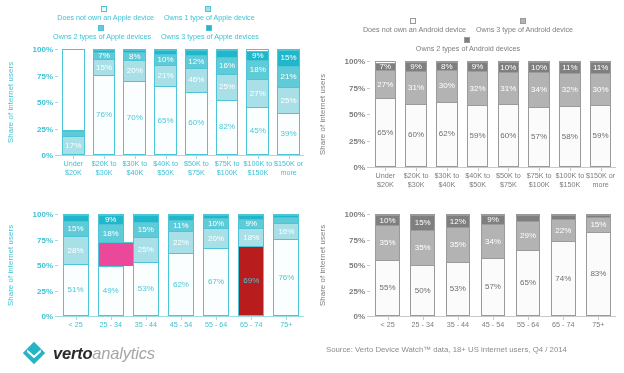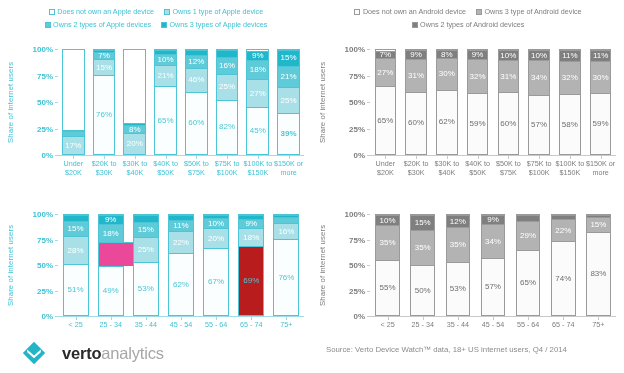--- a/index.html
+++ b/index.html
@@ -18,21 +18,21 @@
     position: relative;
     width: 624px;
     height: 373px;
     box-sizing: border-box;
   }
   .quadrant {
     position: absolute;
     box-sizing: border-box;
   }
   .q-tl { left: 0px;   top: 0px;   width: 312px; height: 190px; }
-  .q-tr { left: 312px; top: 0px;   width: 312px; height: 190px; }
+  .q-tr { left: 312px; top: 12px;   width: 312px; height: 190px; }
   .q-bl { left: 0px;   top: 186px; width: 312px; height: 150px; }
   .q-br { left: 312px; top: 186px; width: 312px; height: 150px; }
 
   
   .legend {
     position: absolute;
     left: 0;
     top: 6px;
     width: 312px;
     display: flex;
@@ -42,20 +42,21 @@
     gap: 2px 10px;
     padding: 0 8px;
     box-sizing: border-box;
   }
   .legend-item {
     display: flex;
     align-items: center;
     font-size: 7.2px;
     white-space: nowrap;
     line-height: 11px;
+    flex-direction: column;
   }
   .legend-swatch {
     width: 6px;
     height: 6px;
     margin-right: 2.5px;
     flex: 0 0 auto;
     box-sizing: border-box;
   }
   .legend-apple .legend-label { color: #3fc2d4; }
   .legend-android .legend-label { color: #7d7d7d; }
@@ -133,24 +134,25 @@
     top: 341px;
     display: flex;
     align-items: center;
   }
   .logo-diamond {
     width: 24px;
     height: 24px;
     flex: 0 0 auto;
   }
   .logo-text {
-    margin-left: 16px;
+    margin-left: 7px;
     font-size: 16.5px;
     letter-spacing: -0.2px;
     line-height: 1;
+    font-style: italic;
   }
   .logo-verto { color: #2b2b2b; font-weight: bold; }
   .logo-analytics { color: #a6a6a6; font-weight: normal; }
 
   .source-note {
     position: absolute;
     left: 326px;
     top: 345px;
     font-size: 7.8px;
     color: #8c8c8c;
@@ -206,20 +208,23 @@
           </div>
           <div class="seg" style="height: 15%; background: rgb(169, 224, 232); border-top: 1px solid rgb(76, 198, 214);">
             <span class="seg-label" style="color: rgb(255, 255, 255);">15%</span>
           </div>
           <div class="seg" style="height: 7%; background: rgb(95, 203, 216); border-top: 1px solid rgb(76, 198, 214);">
             <span class="seg-label" style="color: rgb(255, 255, 255);">7%</span>
           </div>
           <div class="seg" style="height: 2%; background: rgb(33, 183, 203); border-top: 1px solid rgb(76, 198, 214);"></div>
         </div>
         <div class="bar-col" style="left: 65.4975px; width: 22.755px; height: 100%; border: 1px solid rgb(76, 198, 214);">
+          <div class="seg" style="height: 70%; background: rgb(251, 254, 254); border-top: 1px solid rgb(76, 198, 214);">
+            <span class="seg-label" style="color: rgb(76, 198, 214);">70%</span>
+          </div>
           <div class="seg" style="height: 20%; background: rgb(169, 224, 232); border-top: 1px solid rgb(76, 198, 214);">
             <span class="seg-label" style="color: rgb(255, 255, 255);">20%</span>
           </div>
           <div class="seg" style="height: 8%; background: rgb(95, 203, 216); border-top: 1px solid rgb(76, 198, 214);">
             <span class="seg-label" style="color: rgb(255, 255, 255);">8%</span>
           </div>
           <div class="seg" style="height: 2%; background: rgb(33, 183, 203); border-top: 1px solid rgb(76, 198, 214);"></div>
         </div>
         <div class="bar-col" style="left: 96.2475px; width: 22.755px; height: 100%; border: 1px solid rgb(76, 198, 214);">
           <div class="seg" style="height: 65%; background: rgb(251, 254, 254); border-top: 1px solid rgb(76, 198, 214);">
@@ -266,21 +271,21 @@
           </div>
           <div class="seg" style="height: 18%; background: rgb(95, 203, 216); border-top: 1px solid rgb(76, 198, 214);">
             <span class="seg-label" style="color: rgb(255, 255, 255);">18%</span>
           </div>
           <div class="seg" style="height: 9%; background: rgb(33, 183, 203); border-top: 1px solid rgb(76, 198, 214);">
             <span class="seg-label" style="color: rgb(255, 255, 255);">9%</span>
           </div>
         </div>
         <div class="bar-col" style="left: 219.248px; width: 22.755px; height: 100%; border: 1px solid rgb(76, 198, 214);">
           <div class="seg" style="height: 39%; background: rgb(251, 254, 254); border-top: 1px solid rgb(76, 198, 214);">
-            <span class="seg-label" style="color: rgb(76, 198, 214); font-weight: bold;">39%</span>
+            <span class="seg-label" style="color: rgb(76, 198, 214);">39%</span>
           </div>
           <div class="seg" style="height: 25%; background: rgb(169, 224, 232); border-top: 1px solid rgb(76, 198, 214);">
             <span class="seg-label" style="color: rgb(255, 255, 255);">25%</span>
           </div>
           <div class="seg" style="height: 21%; background: rgb(95, 203, 216); border-top: 1px solid rgb(76, 198, 214);">
             <span class="seg-label" style="color: rgb(255, 255, 255);">21%</span>
           </div>
           <div class="seg" style="height: 15%; background: rgb(33, 183, 203); border-top: 1px solid rgb(76, 198, 214);">
             <span class="seg-label" style="color: rgb(255, 255, 255);">15%</span>
           </div>

